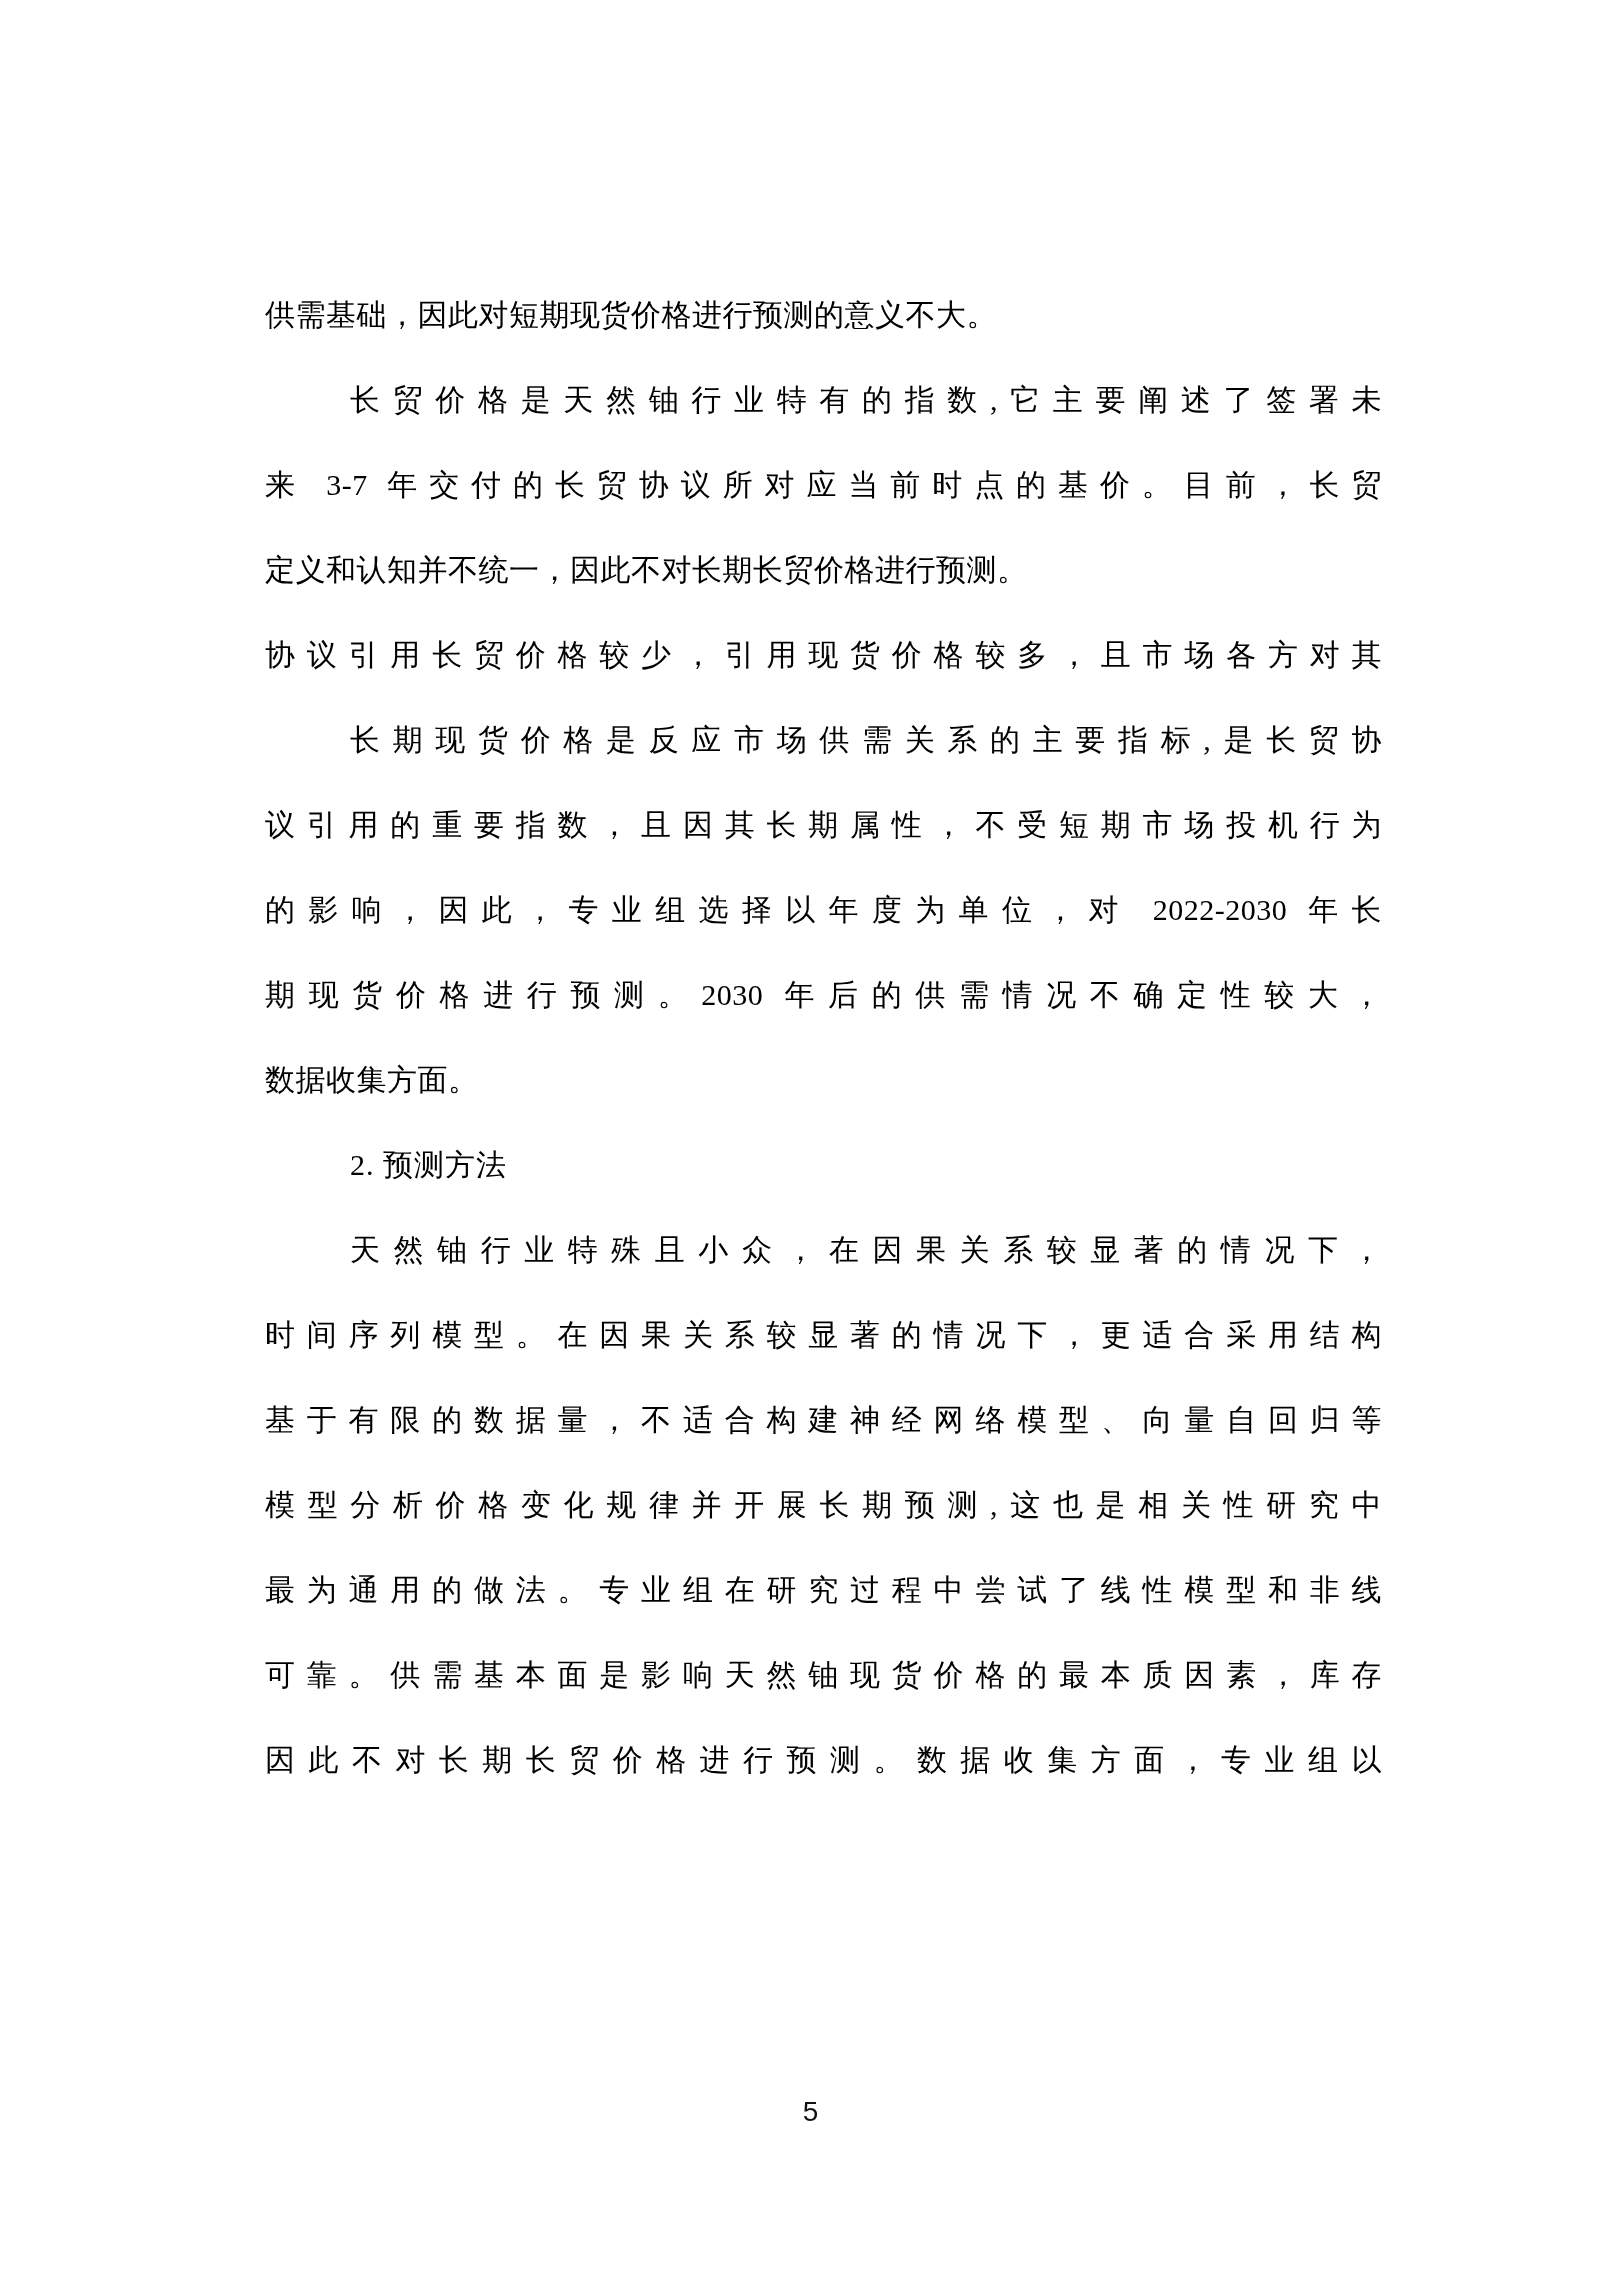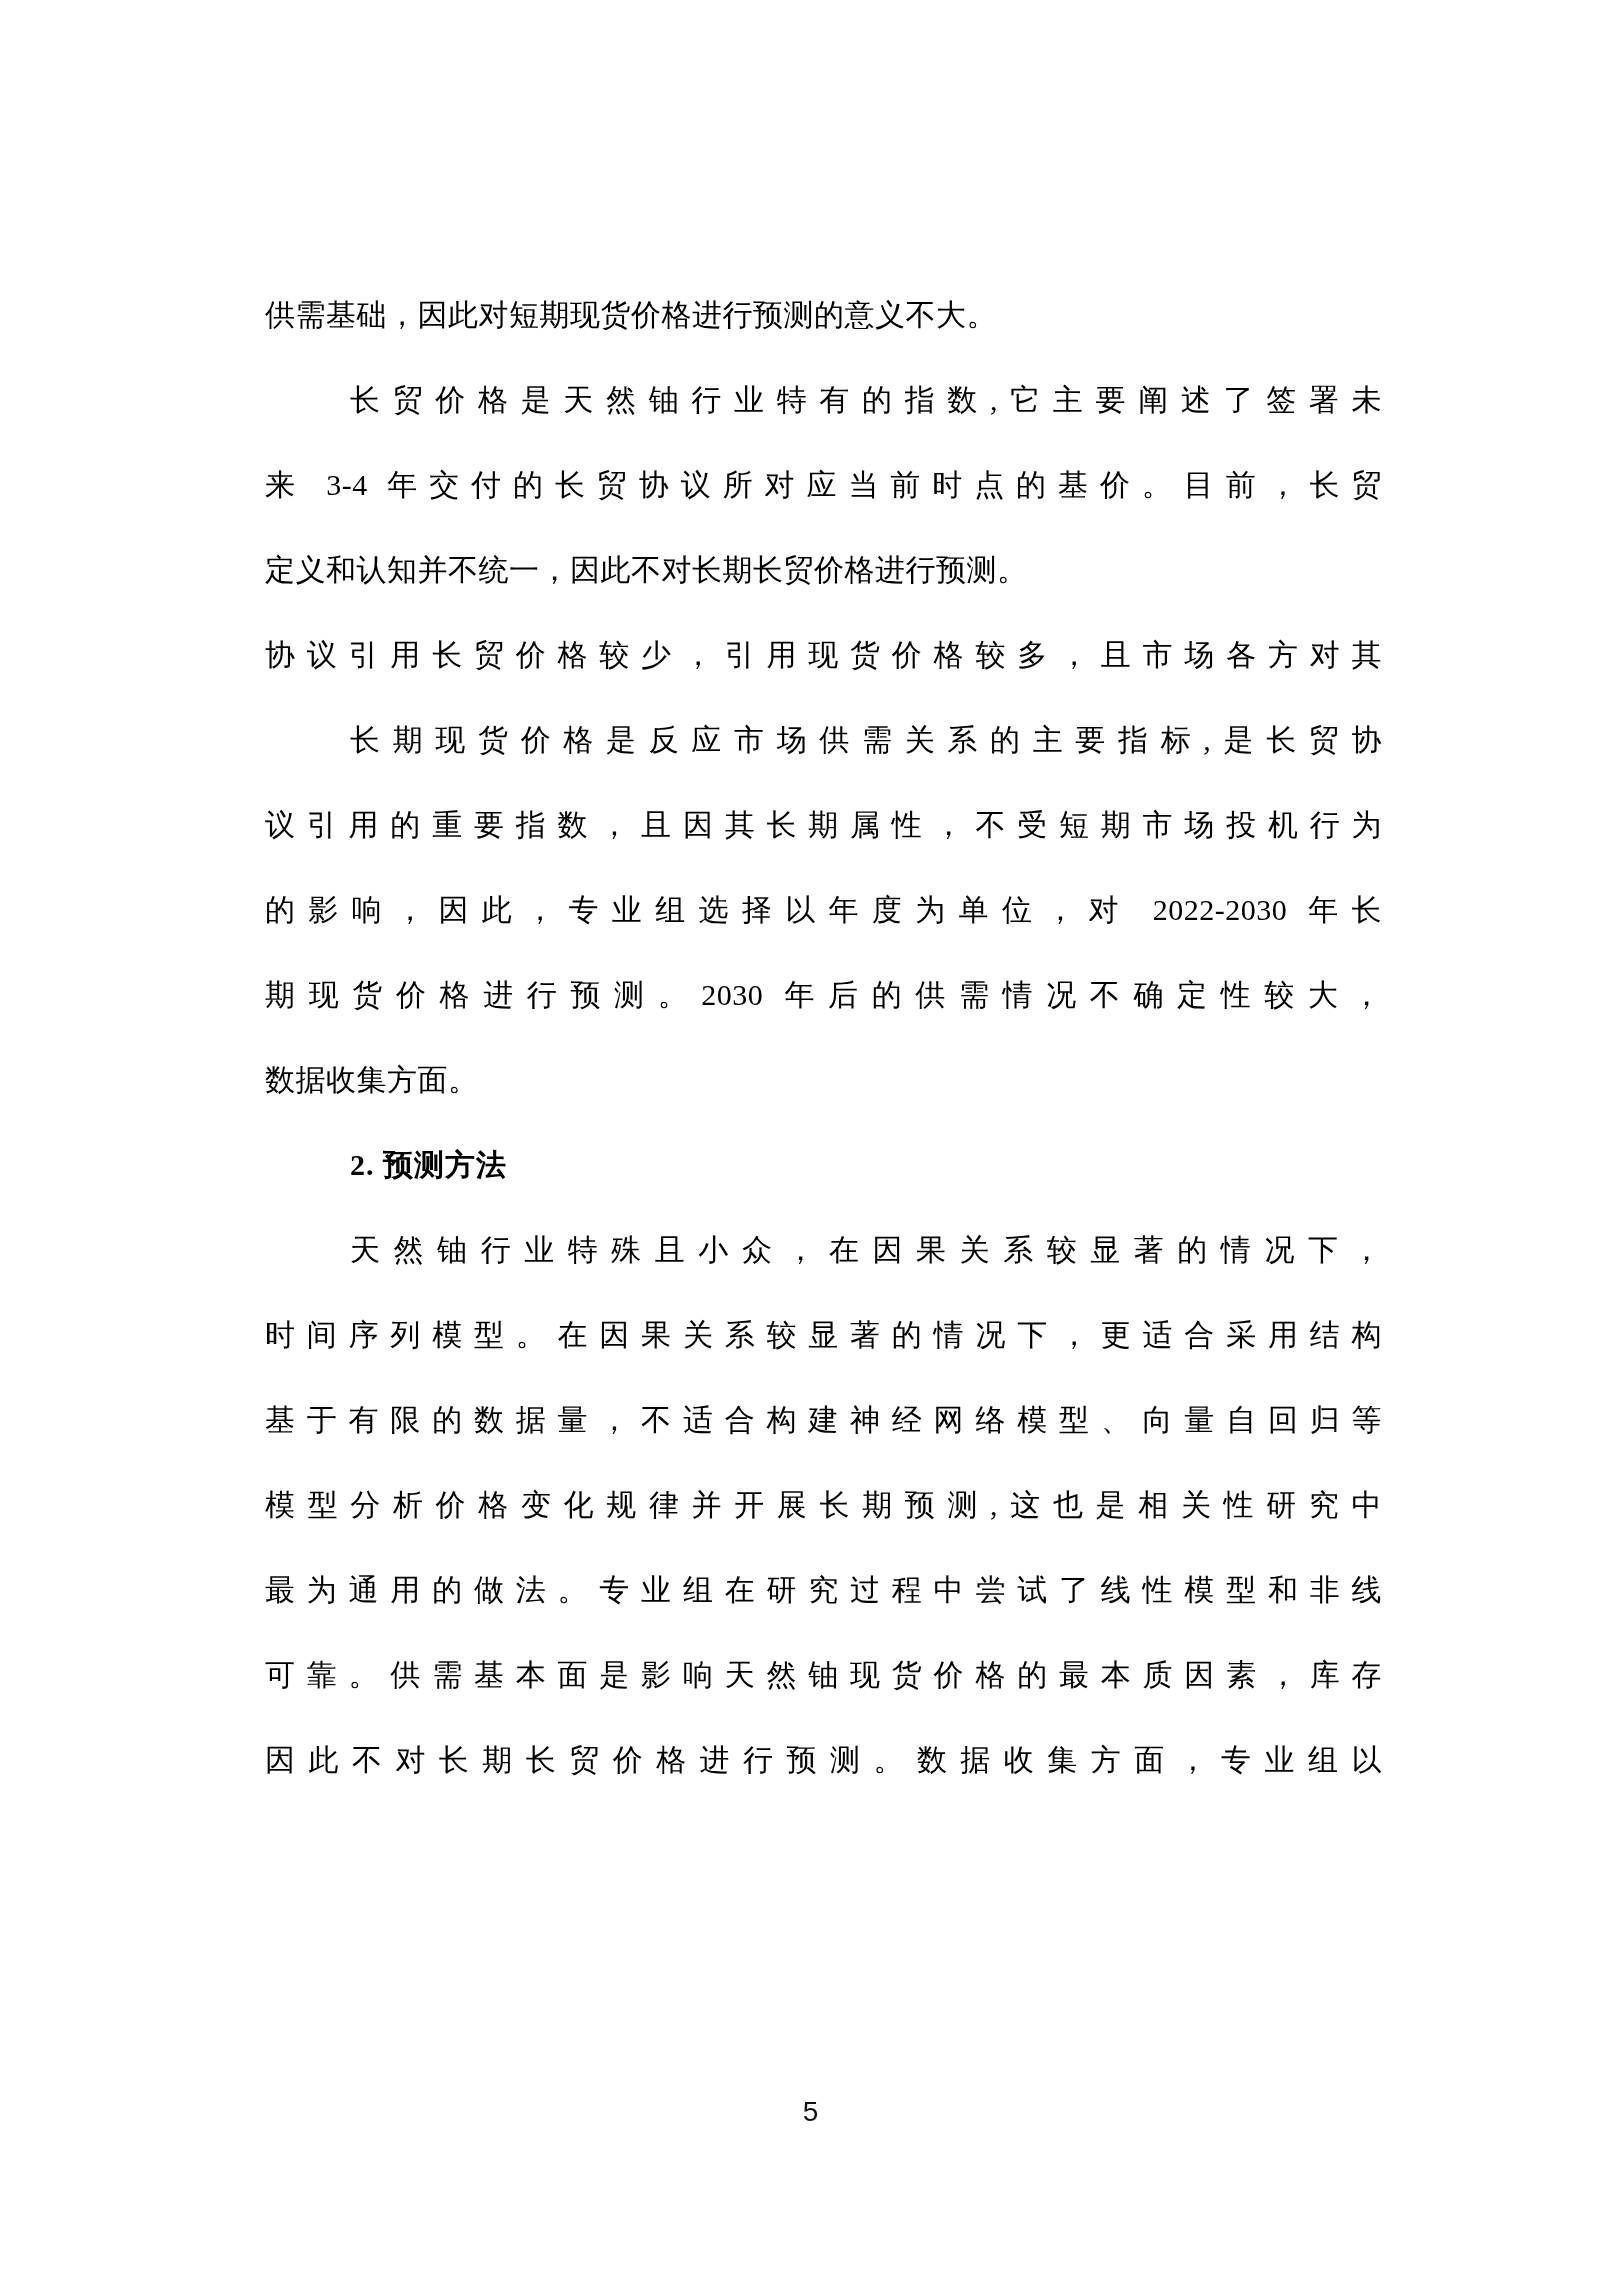--- a/index.html
+++ b/index.html
@@ -33,21 +33,21 @@
   }
   .line.justify {
     text-align: justify;
     text-align-last: justify;
     text-justify: inter-ideograph;
   }
   .line.indent {
     text-indent: 85px;
   }
   .line.heading {
-    font-weight: 700;
+    font-weight: 400;
     letter-spacing: 1px;
   }
   .page-number {
     position: absolute;
     top: 2094px;
     left: 0;
     width: 100%;
     text-align: center;
     font-size: 28px;
     line-height: 35px;
@@ -55,21 +55,21 @@
     color: #111111;
   }
 </style>
 </head>
 <body>
 
 <div class="page">
   <div class="text-block" id="text-block">
       <div class="line">供需基础，因此对短期现货价格进行预测的意义不大。</div>
       <div class="line indent justify">长贸价格是天然铀行业特有的指数,它主要阐述了签署未</div>
-      <div class="line justify">来 3-4 年交付的长贸协议所对应当前时点的基价。目前，长贸</div>
+      <div class="line justify">来 3-7 年交付的长贸协议所对应当前时点的基价。目前，长贸</div>
       <div class="line">定义和认知并不统一，因此不对长期长贸价格进行预测。</div>
       <div class="line justify">协议引用长贸价格较少，引用现货价格较多，且市场各方对其</div>
       <div class="line indent justify">长期现货价格是反应市场供需关系的主要指标,是长贸协</div>
       <div class="line justify">议引用的重要指数，且因其长期属性，不受短期市场投机行为</div>
       <div class="line justify">的影响，因此，专业组选择以年度为单位，对 2022-2030 年长</div>
       <div class="line justify">期现货价格进行预测。2030 年后的供需情况不确定性较大，</div>
       <div class="line">数据收集方面。</div>
       <div class="line indent heading">2. 预测方法</div>
       <div class="line indent justify">天然铀行业特殊且小众，在因果关系较显著的情况下，</div>
       <div class="line justify">时间序列模型。在因果关系较显著的情况下，更适合采用结构</div>

